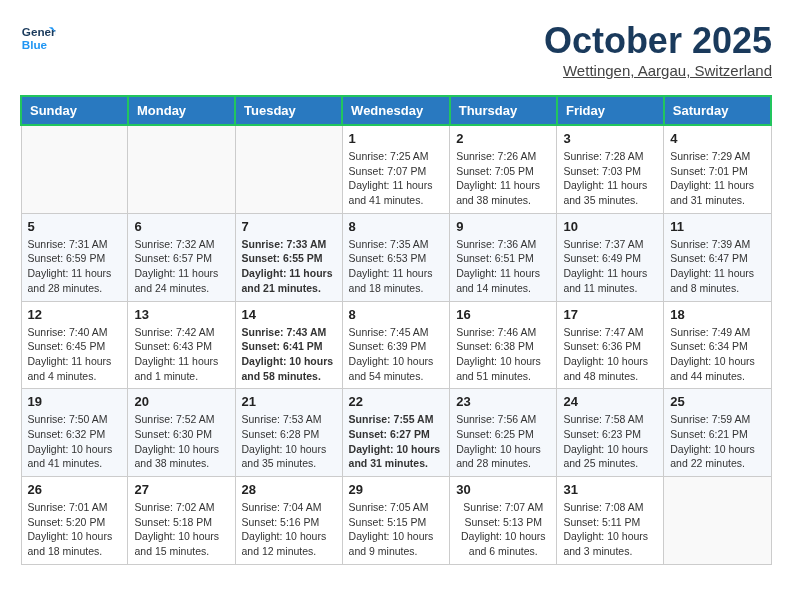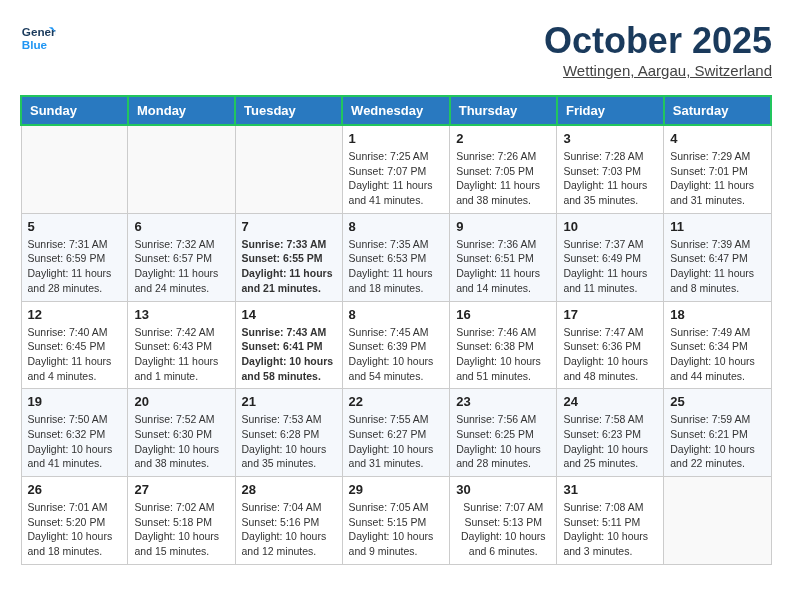--- a/index.html
+++ b/index.html
@@ -265,21 +265,21 @@
         </td>
         <td>
           <div class="day-number">21</div>
           <div class="cell-text" style="white-space: pre-line;">Sunrise: 7:53 AM
 Sunset: 6:28 PM
 Daylight: 10 hours
 and 35 minutes.</div>
         </td>
         <td>
           <div class="day-number">22</div>
-          <div class="cell-text" style="white-space: pre-line;">Sunrise: 7:55 AM
+          <div class="cell-text" style="white-space: pre-line; font-weight: bold;">Sunrise: 7:55 AM
 Sunset: 6:27 PM
 Daylight: 10 hours
 and 31 minutes.</div>
         </td>
         <td>
           <div class="day-number">23</div>
           <div class="cell-text" style="white-space: pre-line;">Sunrise: 7:56 AM
 Sunset: 6:25 PM
 Daylight: 10 hours
 and 28 minutes.</div>

